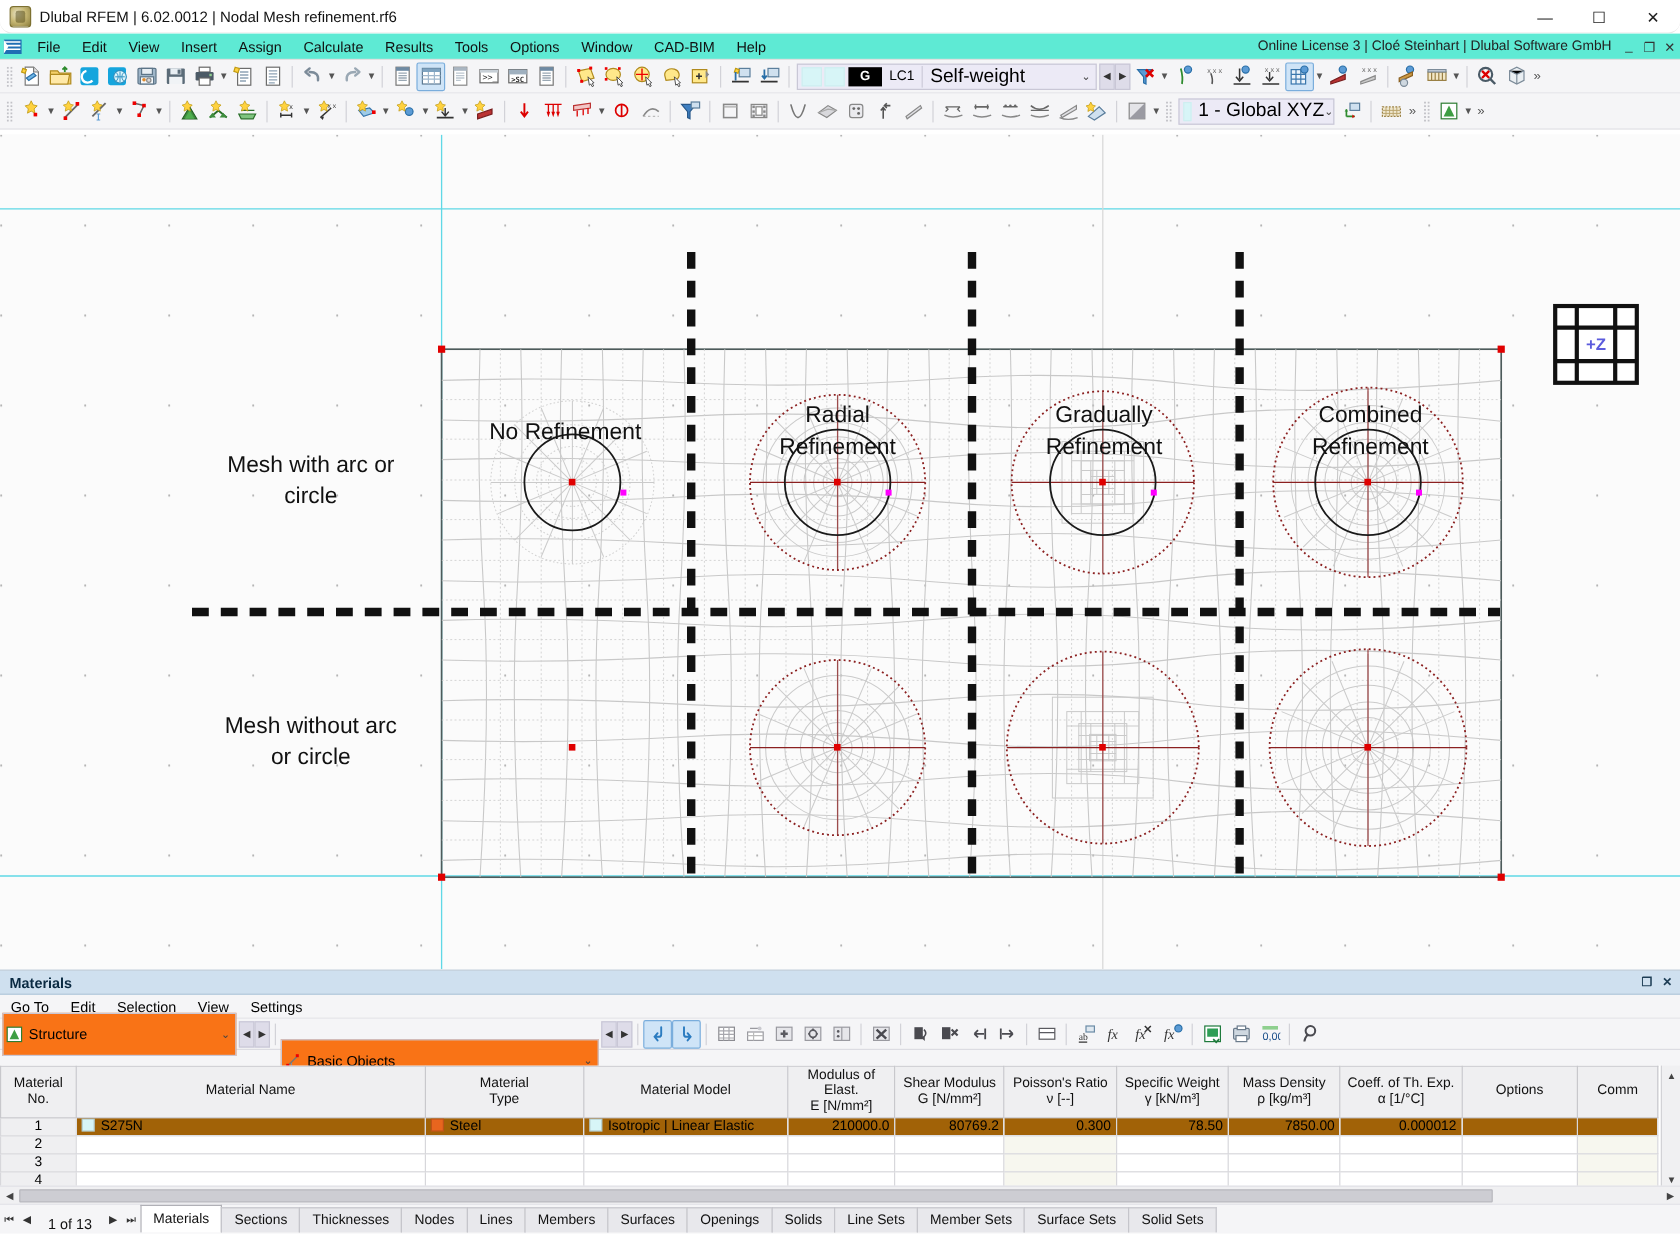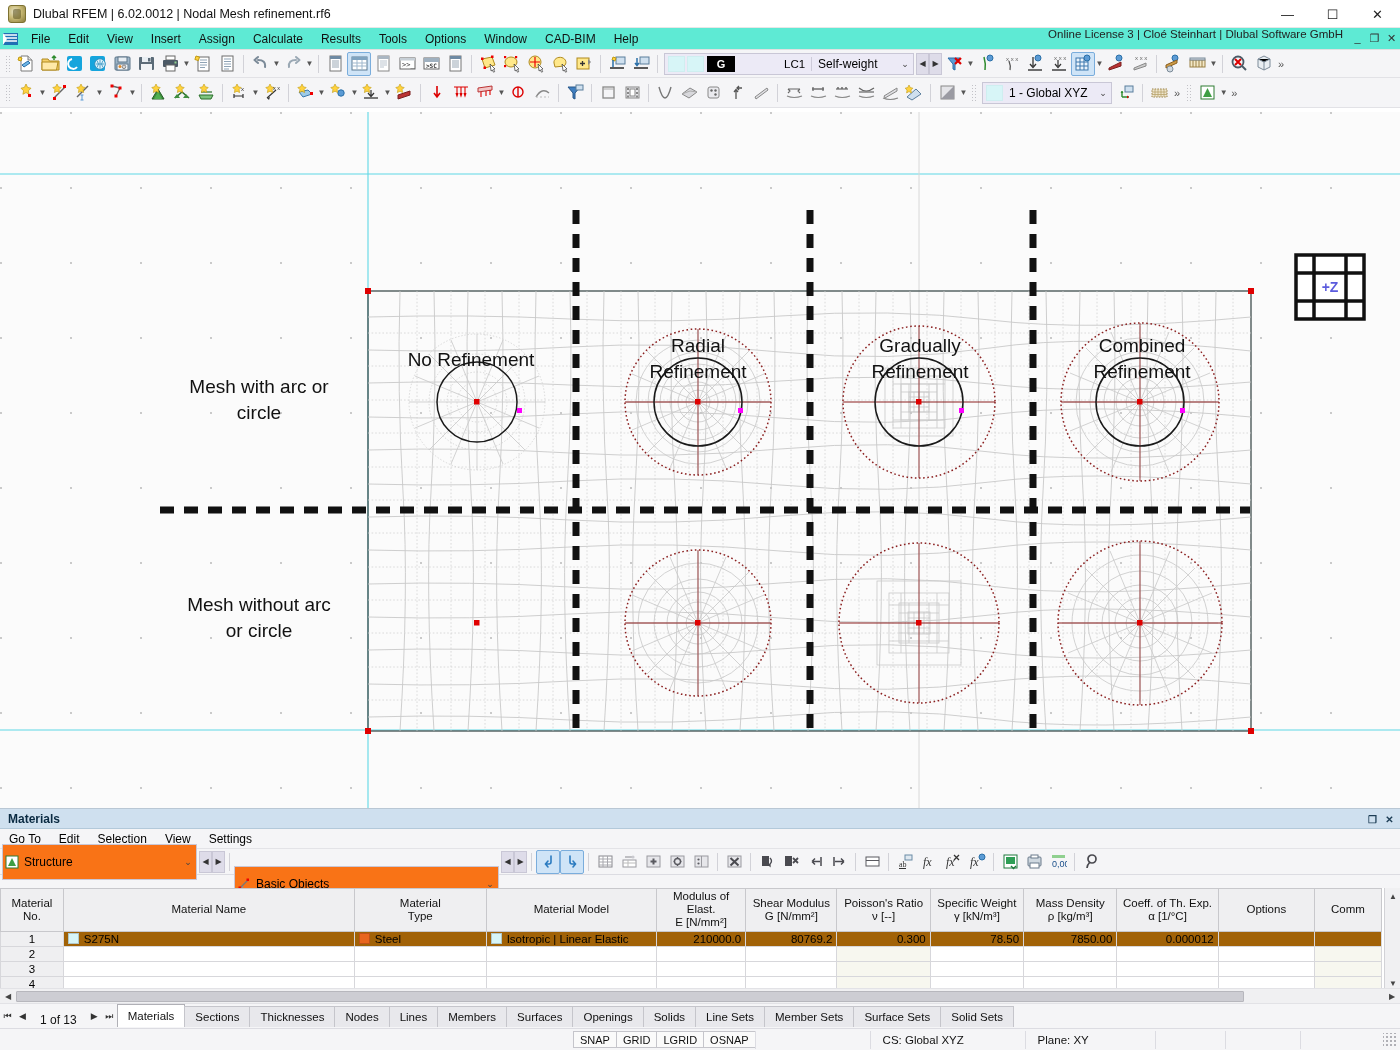--- a/index.html
+++ b/index.html
@@ -12,20 +12,21 @@
     background: #ffffff;
     color: #000;
   }
   #app { position: relative; width: 1400px; height: 1050px; background:#fff; }
 
   
   .titlebar {
     height: 28px; display: flex; align-items: center;
     background: #ffffff; border-bottom: 1px solid #e7e7e7;
     position: relative;
+    border-radius: 10px;
   }
   .titlebar .app-icon {
     width: 18px; height: 18px; margin: 0 7px 0 8px;
     border-radius: 3px;
     background: radial-gradient(circle at 35% 35%, #e8e4c9 0%, #c9ba76 45%, #8a7c3a 100%);
     border: 1px solid #7d7131;
     position: relative; flex: none;
   }
   .titlebar .app-icon:after {
     content:""; position:absolute; left:4px; top:3px; width:8px; height:10px;
@@ -46,21 +47,21 @@
   }
   .menu-logo {
     width:22px; height:22px; display:flex; align-items:center; justify-content:center;
     flex:none;
   }
   .menu-item {
     padding: 0 9px; height:22px; line-height:22px; font-size:12px; color:#111;
     cursor: default;
   }
   .menu-right {
-    position:absolute; right:0; top:0; height:22px; display:flex; align-items:flex-start;
+    position:absolute; right:0; top:0; height:22px; display:flex; align-items:center;
   }
   .license-text { font-size:11.5px; color:#222; padding-right:6px; }
   .mdi-btn {
     width:17px; height:20px; display:flex; align-items:center; justify-content:center;
     font-size:11px; color:#333;
   }
 
   
   .toolbar {
     height: 28px; display:flex; align-items:center;
@@ -91,22 +92,22 @@
     display:flex; align-items:center; height:22px; min-width:250px;
     background:#eceaf6; border:1px solid #c9c7d6; margin:0 2px; flex:none;
   }
   .lc-sw { width:17px; height:16px; background:#d7f5f7; margin-left:3px; border:1px solid #cfeef0;}
   .lc-sw2 { width:17px; height:16px; background:#d7f5f7; margin-left:2px; border:1px solid #cfeef0;}
   .lc-g {
     width:28px; height:16px; background:#000; color:#fff;
     display:flex; align-items:center; justify-content:center;
     font-size:11px; font-weight:bold; margin-left:3px;
   }
-  .lc-id { font-size:11.5px; padding:0 6px;margin-left:43px; }
-  .lc-name { font-size:12px; padding-left:6px; border-left:1px solid #cdcbd9; flex:1; }
+  .lc-id { font-size:11.5px; padding:0 6px; }
+  .lc-name { font-size:16px; padding-left:6px; border-left:1px solid #cdcbd9; flex:1; }
   .lc-arrow { width:16px; text-align:center; font-size:9px; color:#444; }
   .spin {
     width:13px; height:22px; background:#dedce9; border:1px solid #c9c7d6;
     display:flex; align-items:center; justify-content:center; font-size:8px; color:#333;
     flex:none;
   }
   .cs-combo {
     display:flex; align-items:center; height:22px; width:130px;
     background:#eceaf6; border:1px solid #c9c7d6; margin:0 2px; flex:none;
   }
@@ -1542,29 +1543,14 @@
     <div class="tab">Members</div>
     <div class="tab">Surfaces</div>
     <div class="tab">Openings</div>
     <div class="tab">Solids</div>
     <div class="tab">Line Sets</div>
     <div class="tab">Member Sets</div>
     <div class="tab">Surface Sets</div>
     <div class="tab">Solid Sets</div>
   </div>
 
-  <div class="statusbar">
-    <div style="width:573px;"></div>
-    <div class="sb-toggle">SNAP</div>
-    <div class="sb-toggle">GRID</div>
-    <div class="sb-toggle">LGRID</div>
-    <div class="sb-toggle">OSNAP</div>
-    <div class="sb-cell" style="width:115px; border-left:1px solid #dcdce2;"></div>
-    <div class="sb-cell" style="width:155px;">CS: Global XYZ</div>
-    <div class="sb-cell" style="width:130px;">Plane: XY</div>
-    <div class="sb-cell" style="width:70px;"></div>
-    <div class="sb-cell" style="width:75px;"></div>
-    <div class="sb-cell" style="width:75px;"></div>
-    <div class="sb-spacer"></div>
-    <div class="resizer"></div>
-  </div>
 
 </div>
 
 </body></html>

